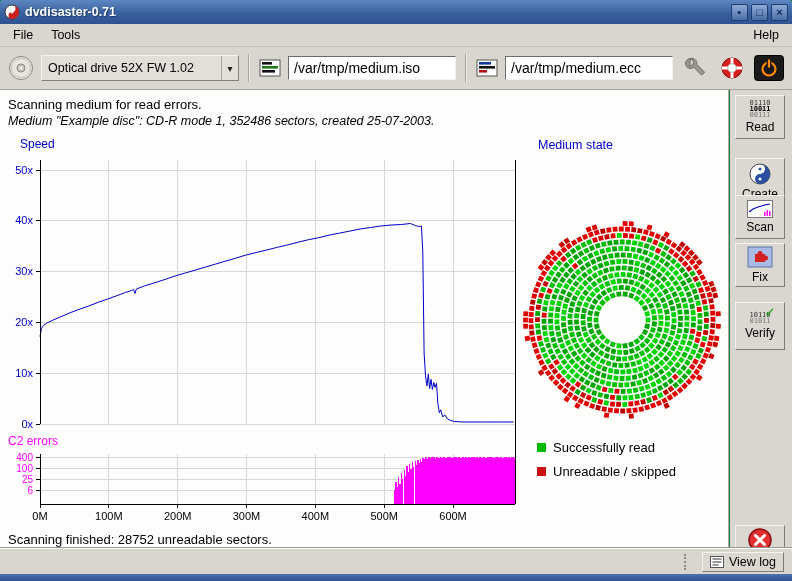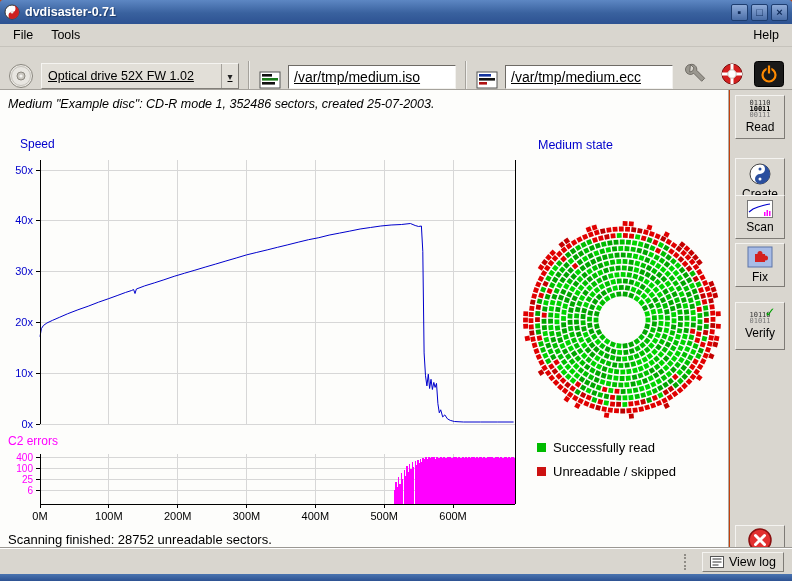--- a/index.html
+++ b/index.html
@@ -1,38 +1,38 @@
 <!DOCTYPE html>
 <html><head>
 <meta charset="utf-8">
 <style>
   *{margin:0;padding:0;box-sizing:border-box;}
   html,body{width:792px;height:581px;}
   body{font-family:"Liberation Sans",sans-serif;font-size:13px;color:#000;background:#9a9a9a;}
-  .window{position:relative;width:792px;height:581px;background:#c2410c;overflow:hidden;}
+  .window{position:relative;width:792px;height:581px;background:#15803d;overflow:hidden;}
 
   
   .titlebar{position:absolute;left:0;top:0;width:100%;height:24px;
     background:linear-gradient(180deg,#5d87c3 0%,#39619e 55%,#2d5292 100%);
     display:flex;align-items:center;padding:0 4px;gap:5px;border-radius:3px 3px 0 0;}
   .title{color:#fff;font-weight:bold;font-size:12.5px;flex:1;text-shadow:1px 1px 1px #1c3a6a;}
   .winbtns{display:flex;gap:3px;}
   .wbtn{width:17px;height:17px;background:linear-gradient(180deg,#8fabd8,#4a6ea8);
     border:1px solid #1d3d70;border-radius:2px;display:flex;align-items:center;justify-content:center;
     color:#0e2a58;font-size:11px;font-weight:bold;line-height:1;}
 
   
   .menubar{position:absolute;top:24px;left:0;width:100%;height:23px;background:#d9d6cf;
     display:flex;align-items:center;padding:0 4px;border-bottom:1px solid #c6c3bc;font-size:12.5px;}
   .menu-item{padding:3px 9px;}
   .menu-spacer{flex:1;}
 
   
   .toolbar{position:absolute;top:47px;left:0;width:100%;height:43px;background:#d9d6cf;
-    display:flex;align-items:flex-end;padding:0 8px;gap:7px;border-bottom:1px solid #a5a29c;text-decoration:underline;}
+    display:flex;align-items:center;padding:0 8px;gap:7px;border-bottom:1px solid #a5a29c;}
   .tsep{width:2px;height:28px;border-left:1px solid #a5a29c;border-right:1px solid #f1f0ed;margin:0 2px;}
   .combo{height:26px;width:206px;background:#e2dfd8;border:1px solid;
     border-color:#f5f4f1 #827f79 #827f79 #f5f4f1;display:flex;align-items:center;font-size:12.5px;}
   .combo-text{flex:1;padding:0 6px;white-space:nowrap;overflow:hidden;}
   .combo-arrow{width:17px;height:100%;display:flex;align-items:center;justify-content:center;
     border-left:1px solid #a5a29c;font-size:10px;color:#222;}
   .entry{height:24px;width:168px;background:#fff;border:1px solid;
     border-color:#6e6b66 #f2f1ee #f2f1ee #6e6b66;padding:0 5px;
     font-family:"Liberation Sans",sans-serif;font-size:14px;color:#000;}
   .tool-btn{height:30px;min-width:30px;display:flex;align-items:center;justify-content:center;
@@ -173,20 +173,21 @@
             <circle cx="15" cy="14" r="6.5" fill="none" stroke="#ff8a00" stroke-width="2.2"></circle>
             <rect x="12.6" y="4" width="4.8" height="6" fill="#191919"></rect>
             <rect x="13.9" y="4.5" width="2.2" height="8" fill="#ff8a00"></rect>
           </svg>
       </span>
     </button>
   </div>
 
   <div class="content">
     <div class="status-block">
+      <div>Scanning medium for read errors.</div>
       <div class="status-italic">Medium "Example disc": CD-R mode 1, 352486 sectors, created 25-07-2003.</div>
     </div>
 
     <svg id="charts-svg" width="520" height="400" viewBox="0 0 520 400">
         <line x1="34" y1="288" x2="509" y2="288" stroke="#d7d7d7" shape-rendering="crispEdges"></line>
         <line x1="34" y1="237.23076923076923" x2="509" y2="237.23076923076923" stroke="#d7d7d7" shape-rendering="crispEdges"></line>
         <line x1="34" y1="186.46153846153845" x2="509" y2="186.46153846153845" stroke="#d7d7d7" shape-rendering="crispEdges"></line>
         <line x1="34" y1="135.6923076923077" x2="509" y2="135.6923076923077" stroke="#d7d7d7" shape-rendering="crispEdges"></line>
         <line x1="34" y1="84.9230769230769" x2="509" y2="84.9230769230769" stroke="#d7d7d7" shape-rendering="crispEdges"></line>
         <line x1="34" y1="34.15384615384616" x2="509" y2="34.15384615384616" stroke="#d7d7d7" shape-rendering="crispEdges"></line>

